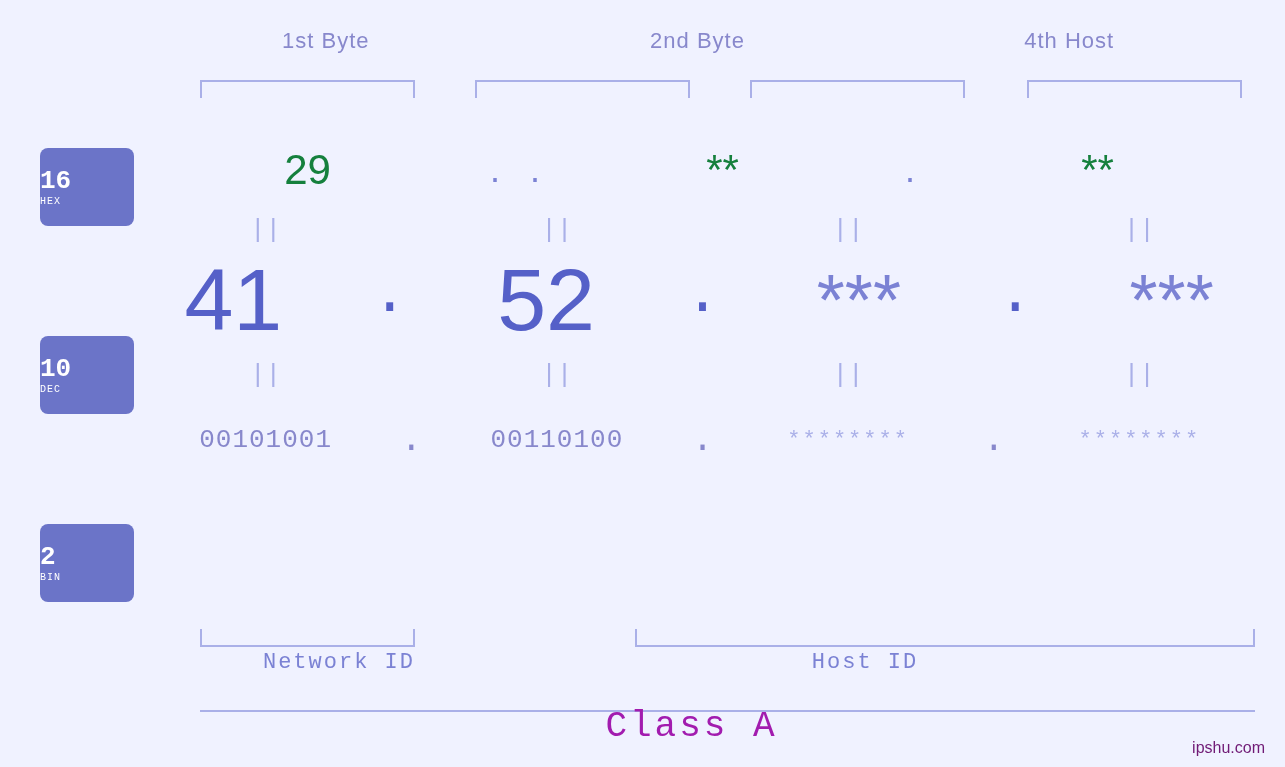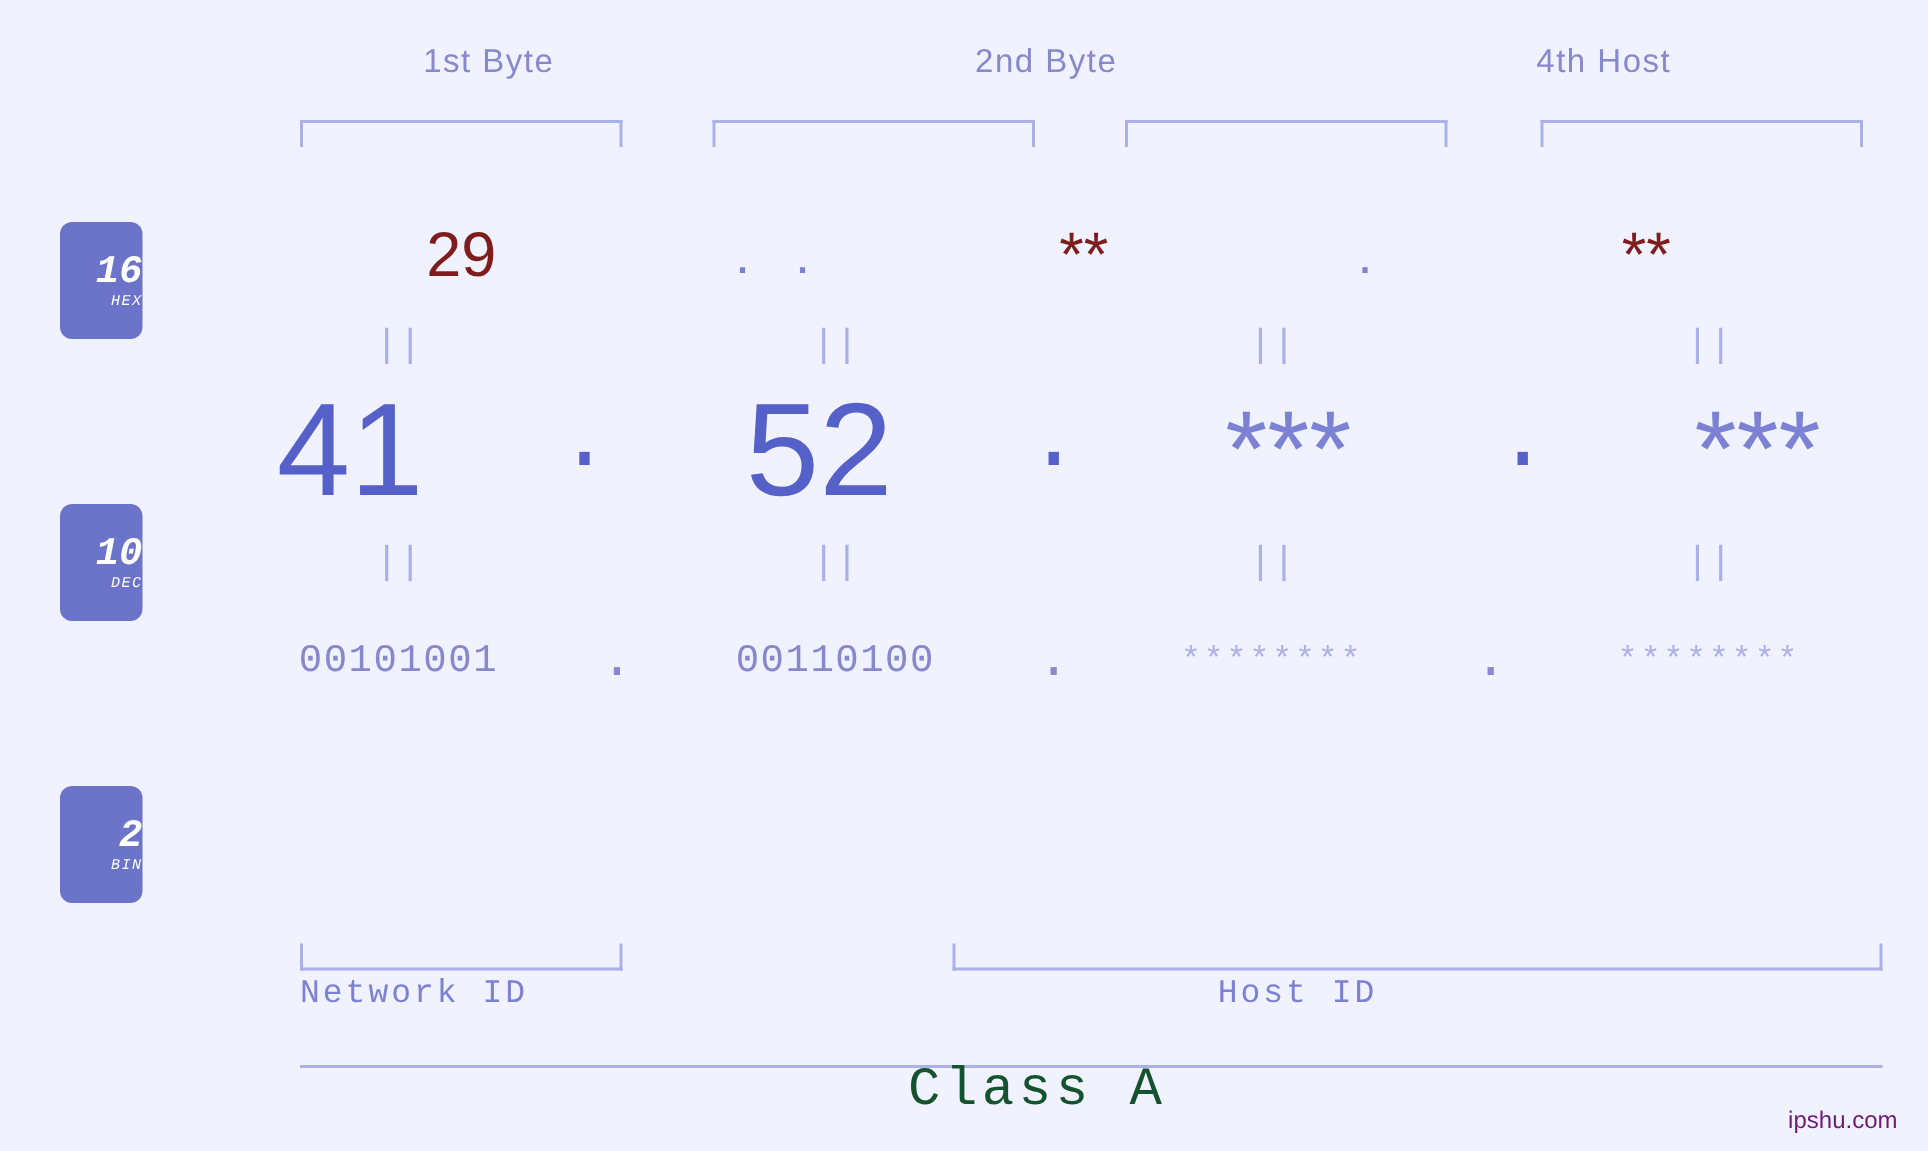--- a/index.html
+++ b/index.html
@@ -59,30 +59,29 @@
     .base-badges {
       position: absolute;
       top: 148px;
       left: 40px;
       display: flex;
       flex-direction: column;
       gap: 110px;
     }
 
     .badge {
-      width: 55px;
+      width: 94px;
       height: 78px;
       background-color: #6b74c8;
       border-radius: 8px;
       display: flex;
       flex-direction: column;
-      align-items: flex-end;
+      align-items: flex-start;
       justify-content: center;
       color: white;
-      font-style: italic;
     }
 
     .badge-num {
       font-size: 26px;
       font-weight: bold;
       line-height: 1.1;
     }
 
     .badge-label {
       font-size: 10px;
@@ -113,21 +112,21 @@
     .dot-sep {
       width: 40px;
       text-align: center;
       color: #7b82d4;
       font-size: 36px;
       font-family: Arial, sans-serif;
       flex-shrink: 0;
     }
 
     .hex-val {
-      color: #7f1d1d;
+      color: #15803d;
       font-size: 42px;
       font-family: Arial, sans-serif;
     }
 
     
     .eq-row {
       display: flex;
       height: 40px;
       align-items: center;
     }
@@ -233,21 +232,21 @@
       border-right: 2px solid #aab0e8;
       margin-left: 220px;
     }
 
     
     .net-id-label {
       position: absolute;
       bottom: 92px;
       left: 200px;
       width: 215px;
-      text-align: left;
+      text-align: right;
       color: #7b82d4;
       font-size: 22px;
       letter-spacing: 2px;
     }
 
     .host-id-label {
       position: absolute;
       bottom: 92px;
       left: 475px;
       right: 30px;
@@ -265,21 +264,21 @@
       right: 30px;
       border-top: 2px solid #aab0e8;
     }
 
     .class-label {
       position: absolute;
       bottom: 20px;
       left: 140px;
       right: 42px;
       text-align: center;
-      color: #14532d;
+      color: #a21caf;
       font-size: 36px;
       letter-spacing: 3px;
     }
 
     
     .watermark {
       position: absolute;
       bottom: 10px;
       right: 20px;
       color: #701a75;

